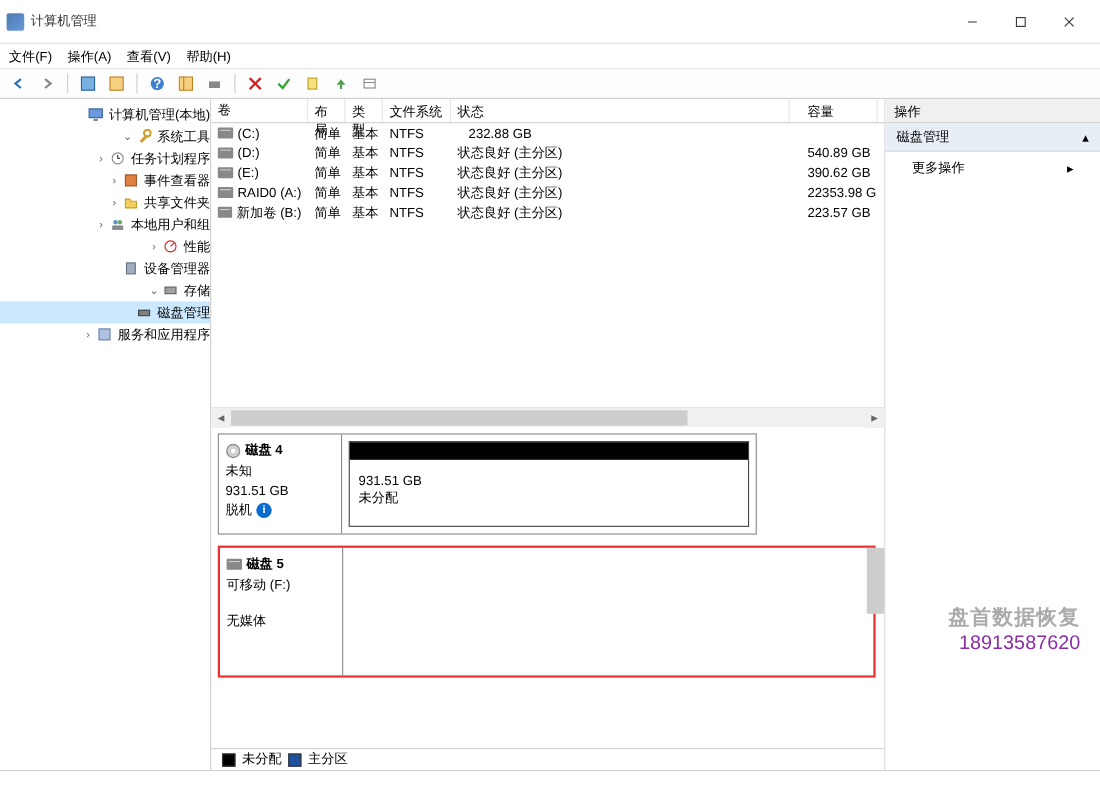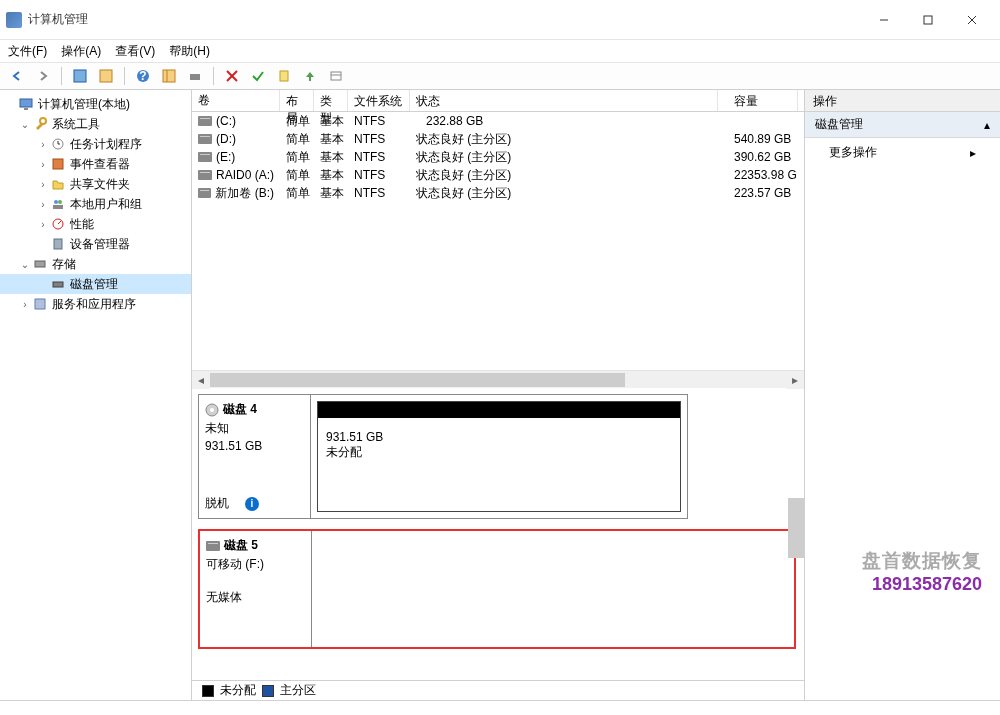--- a/index.html
+++ b/index.html
@@ -21,21 +21,21 @@
 .tb-sep { width: 1px; height: 18px; background: #ccc; margin: 0 3px; }
 .tb-btn { width: 22px; height: 22px; display: flex; align-items: center; justify-content: center; border-radius: 2px; }
 
 
 .main { display: flex; height: 611px; border-bottom: 1px solid #d0d0d0; }
 .tree-panel { width: 192px; border-right: 1px solid #d0d0d0; padding: 4px 0; background: #fff; overflow: hidden; }
 .center-panel { flex: 1; display: flex; flex-direction: column; border-right: 1px solid #d0d0d0; }
 .right-panel { width: 195px; background: #fff; }
 
 
-.tree-item { display: flex; align-items: center; height: 20px; padding-left: 4px; cursor: default; white-space: nowrap; }
+.tree-item { display: flex; align-items: center; height: 20px; padding-left: 4px; cursor: default; white-space: nowrap; justify-content: flex-end; }
 .tree-exp { width: 14px; text-align: center; color: #666; font-size: 10px; }
 .tree-icon { width: 16px; height: 16px; margin-right: 4px; flex-shrink: 0; display: inline-flex; align-items: center; justify-content: center; }
 .tree-item.selected { background: #cce8ff; }
 .indent-1 { padding-left: 18px; }
 .indent-2 { padding-left: 36px; }
 
 
 .vol-list { height: 280px; overflow: hidden; }
 .vol-header { display: flex; background: #fff; border-bottom: 1px solid #d0d0d0; height: 22px; }
 .vol-header > div { border-right: 1px solid #e5e5e5; padding: 3px 6px; font-weight: normal; }
@@ -76,21 +76,21 @@
 .rp-header { height: 22px; background: #f0f0f0; border-bottom: 1px solid #d0d0d0; padding: 3px 8px; font-weight: normal; }
 .rp-sect { background: #e8eef5; padding: 4px 10px; display: flex; justify-content: space-between; align-items: center; border-bottom: 1px solid #d8d8d8; }
 .rp-item { padding: 6px 24px; display: flex; justify-content: space-between; align-items: center; }
 
 
 .info-icon { width: 14px; height: 14px; border-radius: 50%; background: #0b6dd0; color: #fff; display: inline-flex; align-items: center; justify-content: center; font-size: 10px; font-weight: bold; }
 
 
 .watermark { position: absolute; right: 18px; bottom: 120px; text-align: right; pointer-events: none; }
 .watermark .line1 { font-size: 19px; font-weight: bold; color: rgba(100,100,100,0.55); letter-spacing: 1px; }
-.watermark .line2 { font-size: 18px; font-weight: bold; color: #8a2da8; }
+.watermark .line2 { font-size: 18px; font-weight: normal; color: #8a2da8; }
 
 
 .vscroll-stub { position: absolute; right: 0; top: 110px; width: 16px; height: 60px; background: #cdcdcd; }
 
 svg { display: block; }
 </style>
 </head>
 <body>
 
 <div class="titlebar">
@@ -387,21 +387,21 @@
               <span>
                 <svg width="14" height="14">
                   <circle cx="7" cy="7" r="6" fill="#d0d0d0" stroke="#888"></circle>
                   <circle cx="7" cy="7" r="2" fill="#fff"></circle>
                 </svg>
               </span>
               <span>磁盘 4</span>
             </div>
           <div>未知</div>
           <div>931.51 GB</div>
-          <div style="display:flex;align-items:center;gap:16px;margin-top:40px;">
+          <div style="display:flex;align-items:center;gap:4px;">
               <span>脱机</span>
               <span class="info-icon">i</span>
             </div>
         </div>
         <div class="disk-part">
           <div class="phdr"></div>
           <div class="pbody">
             <div>931.51 GB</div>
             <div>未分配</div>
           </div>

